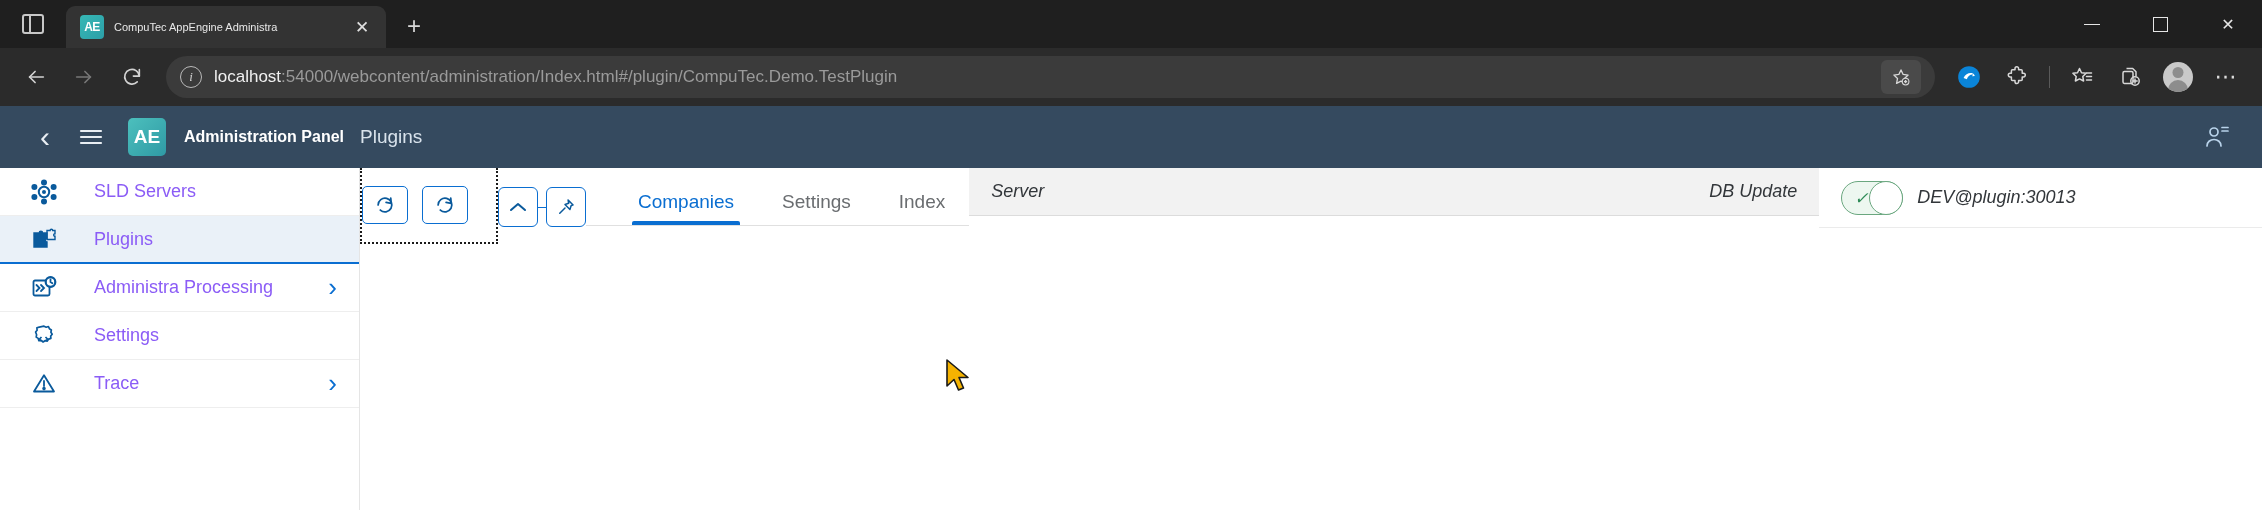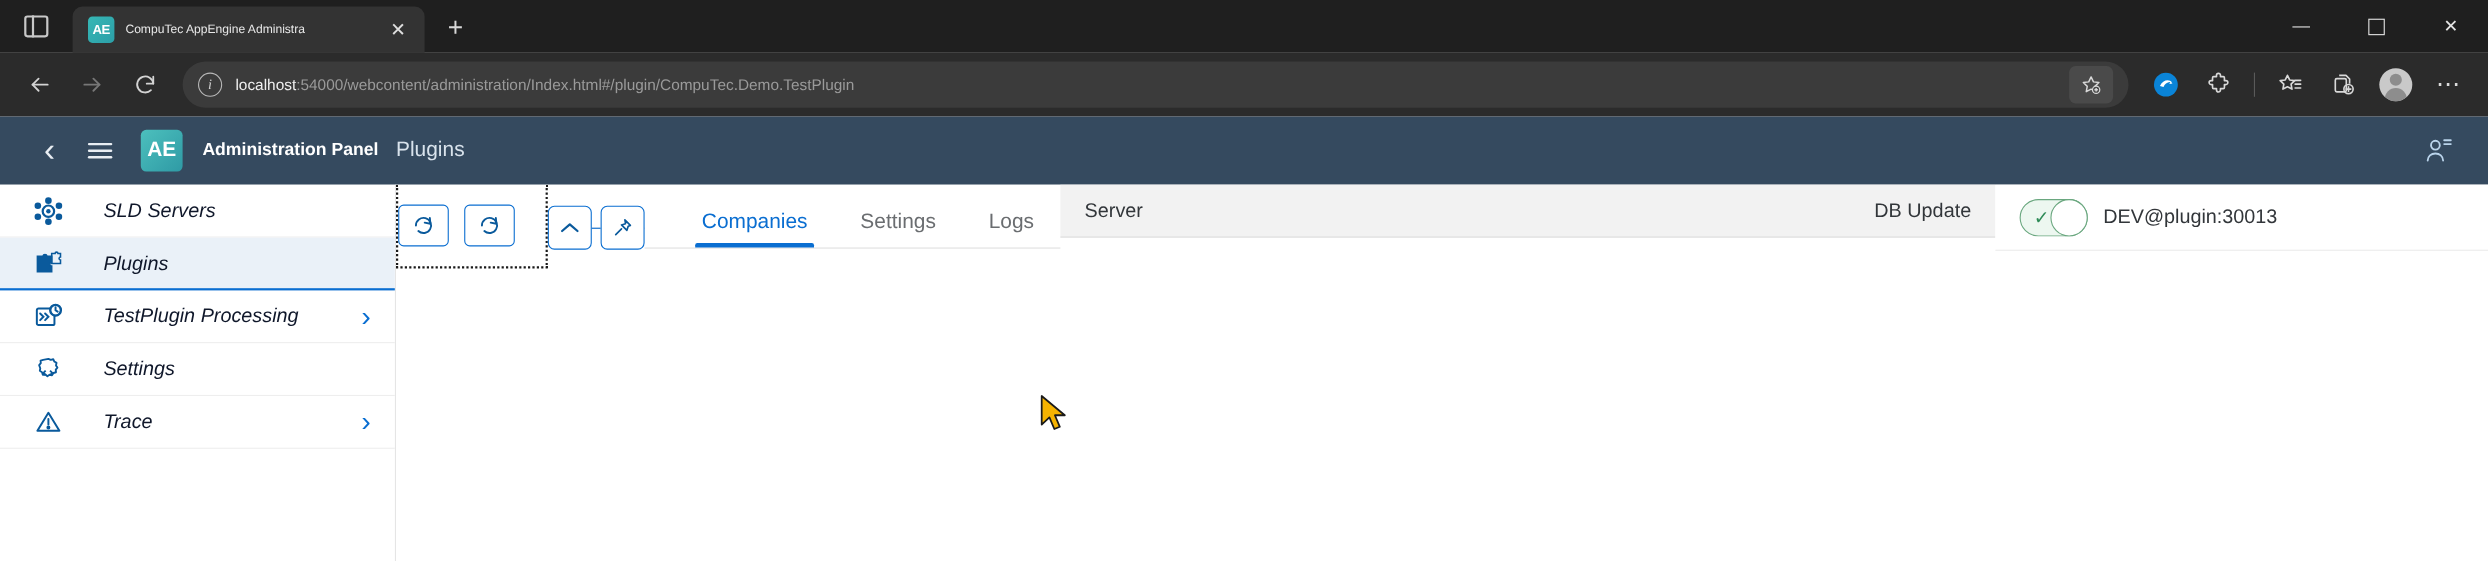--- a/index.html
+++ b/index.html
@@ -72,21 +72,21 @@
     display: flex; align-items: center; padding: 0 14px; gap: 12px;
     margin: 0 8px; min-width: 0;
   }
   .omnibox-info {
     width: 22px; height: 22px; border: 1.5px solid #b9b9b9; border-radius: 50%;
     color: #d0d0d0; font-size: 13px; font-style: italic;
     display: flex; align-items: center; justify-content: center; flex: 0 0 auto;
     font-family: "Liberation Serif", serif;
   }
   .omnibox-url {
-    flex: 1 1 auto; font-size: 14px; color: #9a9a9a; white-space: nowrap;
+    flex: 1 1 auto; font-size: 17px; color: #9a9a9a; white-space: nowrap;
     overflow: hidden; text-overflow: ellipsis;
   }
   .omnibox-url b { color: #f0f0f0; font-weight: 400; }
   .omnibox-fav {
     width: 40px; height: 34px; display: flex; align-items: center;
     justify-content: center; background: #4a4a4a; border-radius: 6px; flex: 0 0 auto;
   }
   .tool-icon {
     width: 44px; height: 40px; display: flex; align-items: center;
     justify-content: center; color: #d8d8d8; flex: 0 0 auto;
@@ -133,21 +133,21 @@
   }
   .side-item {
     height: 48px; display: flex; align-items: center; padding: 0 22px 0 24px;
     gap: 0; border-bottom: 1px solid #eeeeee; position: relative;
   }
   .side-item.selected { background: #eaf1f8; border-bottom: 2px solid #0a6ed1; }
   .side-ico {
     width: 40px; flex: 0 0 40px; display: flex; align-items: center;
     justify-content: center; color: #0a5a9c;
   }
-  .side-label { font-size: 18px; color: #0f172a; margin-left: 30px; white-space: nowrap; font-style: italic; }
+  .side-label { font-size: 18px; color: #8b5cf6; margin-left: 30px; white-space: nowrap; }
   .side-chev { margin-left: auto; color: #0a6ed1; font-size: 18px; display: flex; }
 
   .content { flex: 1 1 auto; display: flex; flex-direction: row; min-width: 0; background: #ffffff; }
 
   .panel-top {
     height: 76px; border: 2px dotted #1a1a1a; border-top: none;
     display: flex; align-items: center; justify-content: flex-end; padding-right: 28px; gap: 14px;
   }
   .icon-btn {
     width: 46px; height: 38px; border: 1px solid #0a6ed1; border-radius: 5px;
@@ -182,21 +182,21 @@
   }
 
   .grid-head {
     height: 48px; background: #f2f2f2; border-bottom: 1px solid #dcdcdc;
     display: flex; align-items: center;
   }
   .grid-row {
     height: 60px; background: #ffffff; border-bottom: 1px solid #ebebeb;
     display: flex; align-items: center;
   }
-  .cell { padding: 0 22px; font-size: 18px; color: #32363a; white-space: nowrap; overflow: hidden; }
+  .cell { padding: 0 22px; font-size: 18px; color: #32363a; white-space: nowrap; overflow: hidden; font-style: italic; }
   .c-server  { width: 520px; flex: 0 0 520px; }
   .c-company { width: 525px; flex: 0 0 525px; }
   .c-dbver   { width: 560px; flex: 0 0 560px; }
   .c-dbupd   { width: 330px; flex: 0 0 330px; text-align: right; }
   .head-txt  { color: #32363a; font-size: 18px; }
 
   .toggle {
     width: 62px; height: 34px; border: 1px solid #6aa77f; border-radius: 17px;
     background: #edf7f0; position: relative; flex: 0 0 auto; display: inline-block;
   }
@@ -365,21 +365,21 @@
     <div class="side-item">
       <div class="side-ico">
         <svg width="26" height="26" viewBox="0 0 26 26" fill="none" stroke="#0a5a9c" stroke-width="1.8" stroke-linecap="round">
             <rect x="2.5" y="5.5" width="16" height="15" rx="1.5"></rect>
             <path d="M5.5 10l3 3-3 3M10 10l3 3-3 3"></path>
             <circle cx="19.5" cy="7" r="5" fill="#ffffff"></circle>
             <circle cx="19.5" cy="7" r="4.6" stroke="#0a5a9c" stroke-width="1.6"></circle>
             <path d="M19.5 4.3V7l1.9 1.3"></path>
           </svg>
       </div>
-      <div class="side-label">TestPlugin Processing</div>
+      <div class="side-label">Administra Processing</div>
       <div class="side-chev" style="font-size:26px;line-height:0.8;">›</div>
     </div>
 
     <div class="side-item">
       <div class="side-ico">
         <svg width="26" height="26" viewBox="0 0 26 26" fill="none" stroke="#0a5a9c" stroke-width="1.7" stroke-linejoin="round">
             <path d="M13 3.2l2.2 1 2.2-.7 1 2.2 2 1.2-.5 2.3 1.3 2-1.5 1.8.2 2.4-2.3.7-1.3 2-2.3-.4-1.9 1.3-1.8-1.5-2.4.2-.7-2.3-2-1.3.4-2.3L4.6 9l1.5-1.8-.2-2.4 2.3-.7z"></path>
             <polyline points="10.5 14 8.5 16 10.5 18"></polyline>
             <polyline points="14.5 14 16.5 16 14.5 18"></polyline>
           </svg>
@@ -430,21 +430,21 @@
         <svg width="20" height="20" viewBox="0 0 24 24" fill="none" stroke="currentColor" stroke-width="1.8" stroke-linecap="round" stroke-linejoin="round">
             <path d="M14.5 3.5l6 6-2.4 1-1.4 4.4-5.9-5.9 4.4-1.4z"></path>
             <line x1="10.8" y1="13.2" x2="4.5" y2="19.5"></line>
           </svg>
       </div>
     </div>
 
     <div class="tabs-row">
       <div class="app-tab active"><span>Companies</span></div>
       <div class="app-tab"><span>Settings</span></div>
-      <div class="app-tab"><span>Logs</span></div>
+      <div class="app-tab"><span>Index</span></div>
     </div>
 
     <div class="grid-head">
       <div class="cell c-server head-txt">Server</div>
       <div class="cell c-dbupd head-txt">DB Update</div>
 
     </div>
 
     <div class="grid-row">
       <div class="cell c-server">

